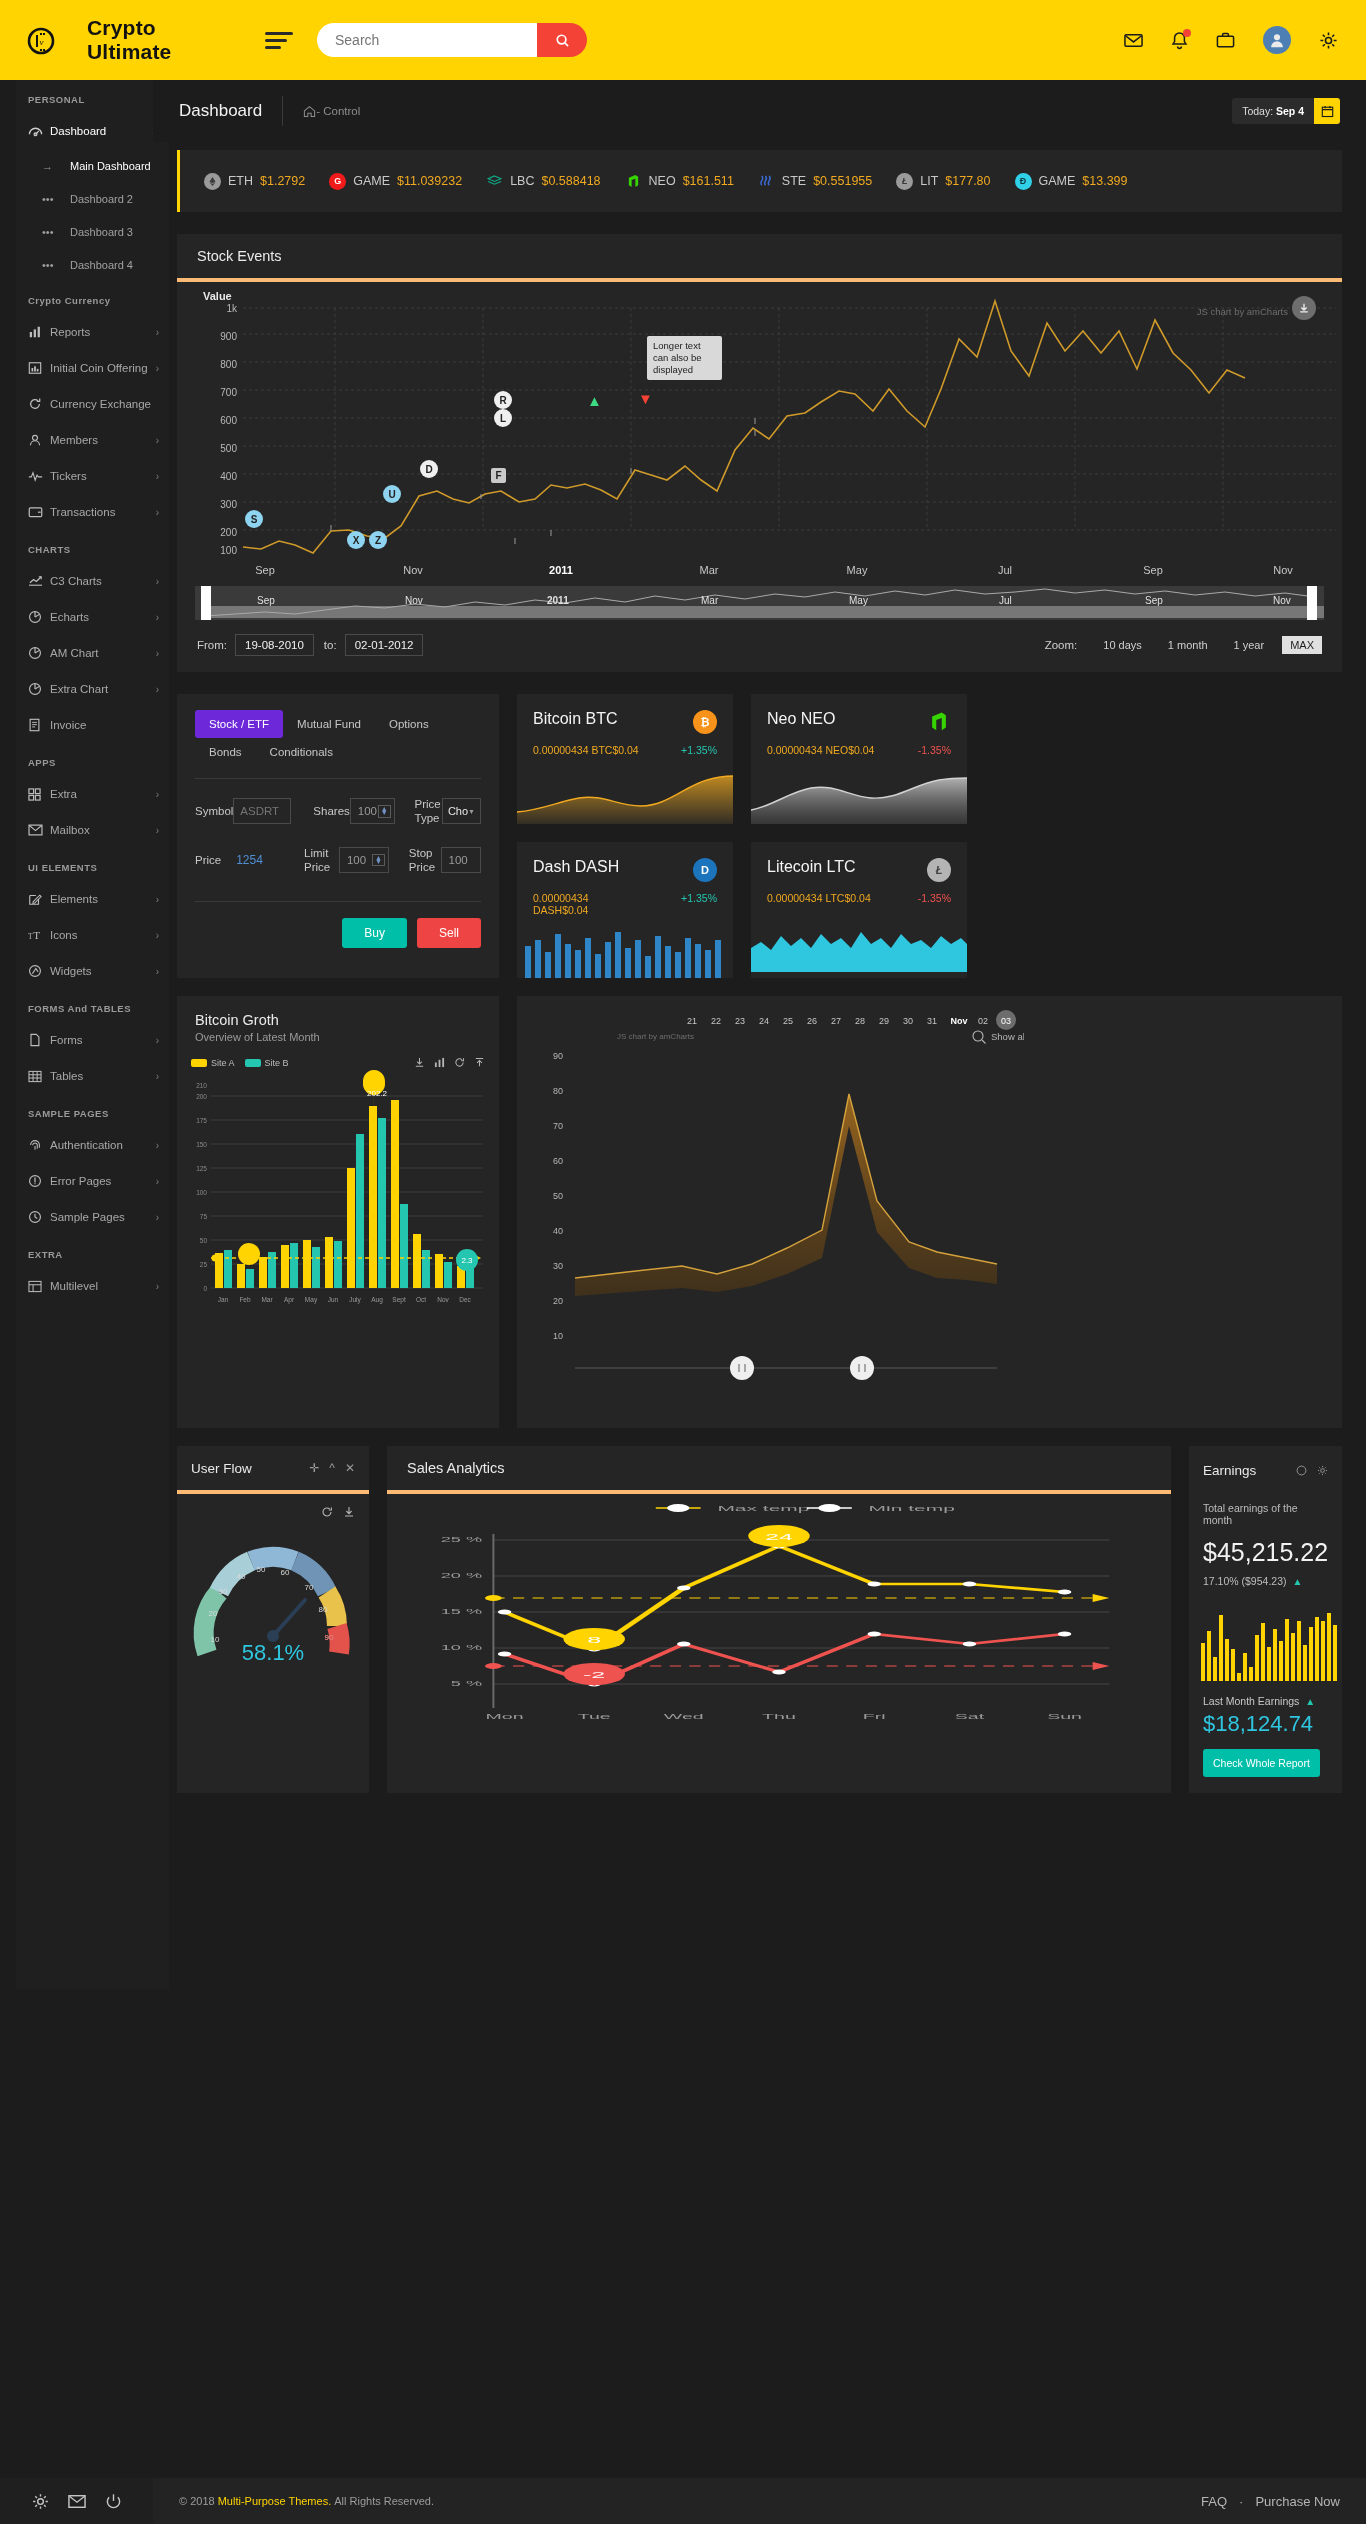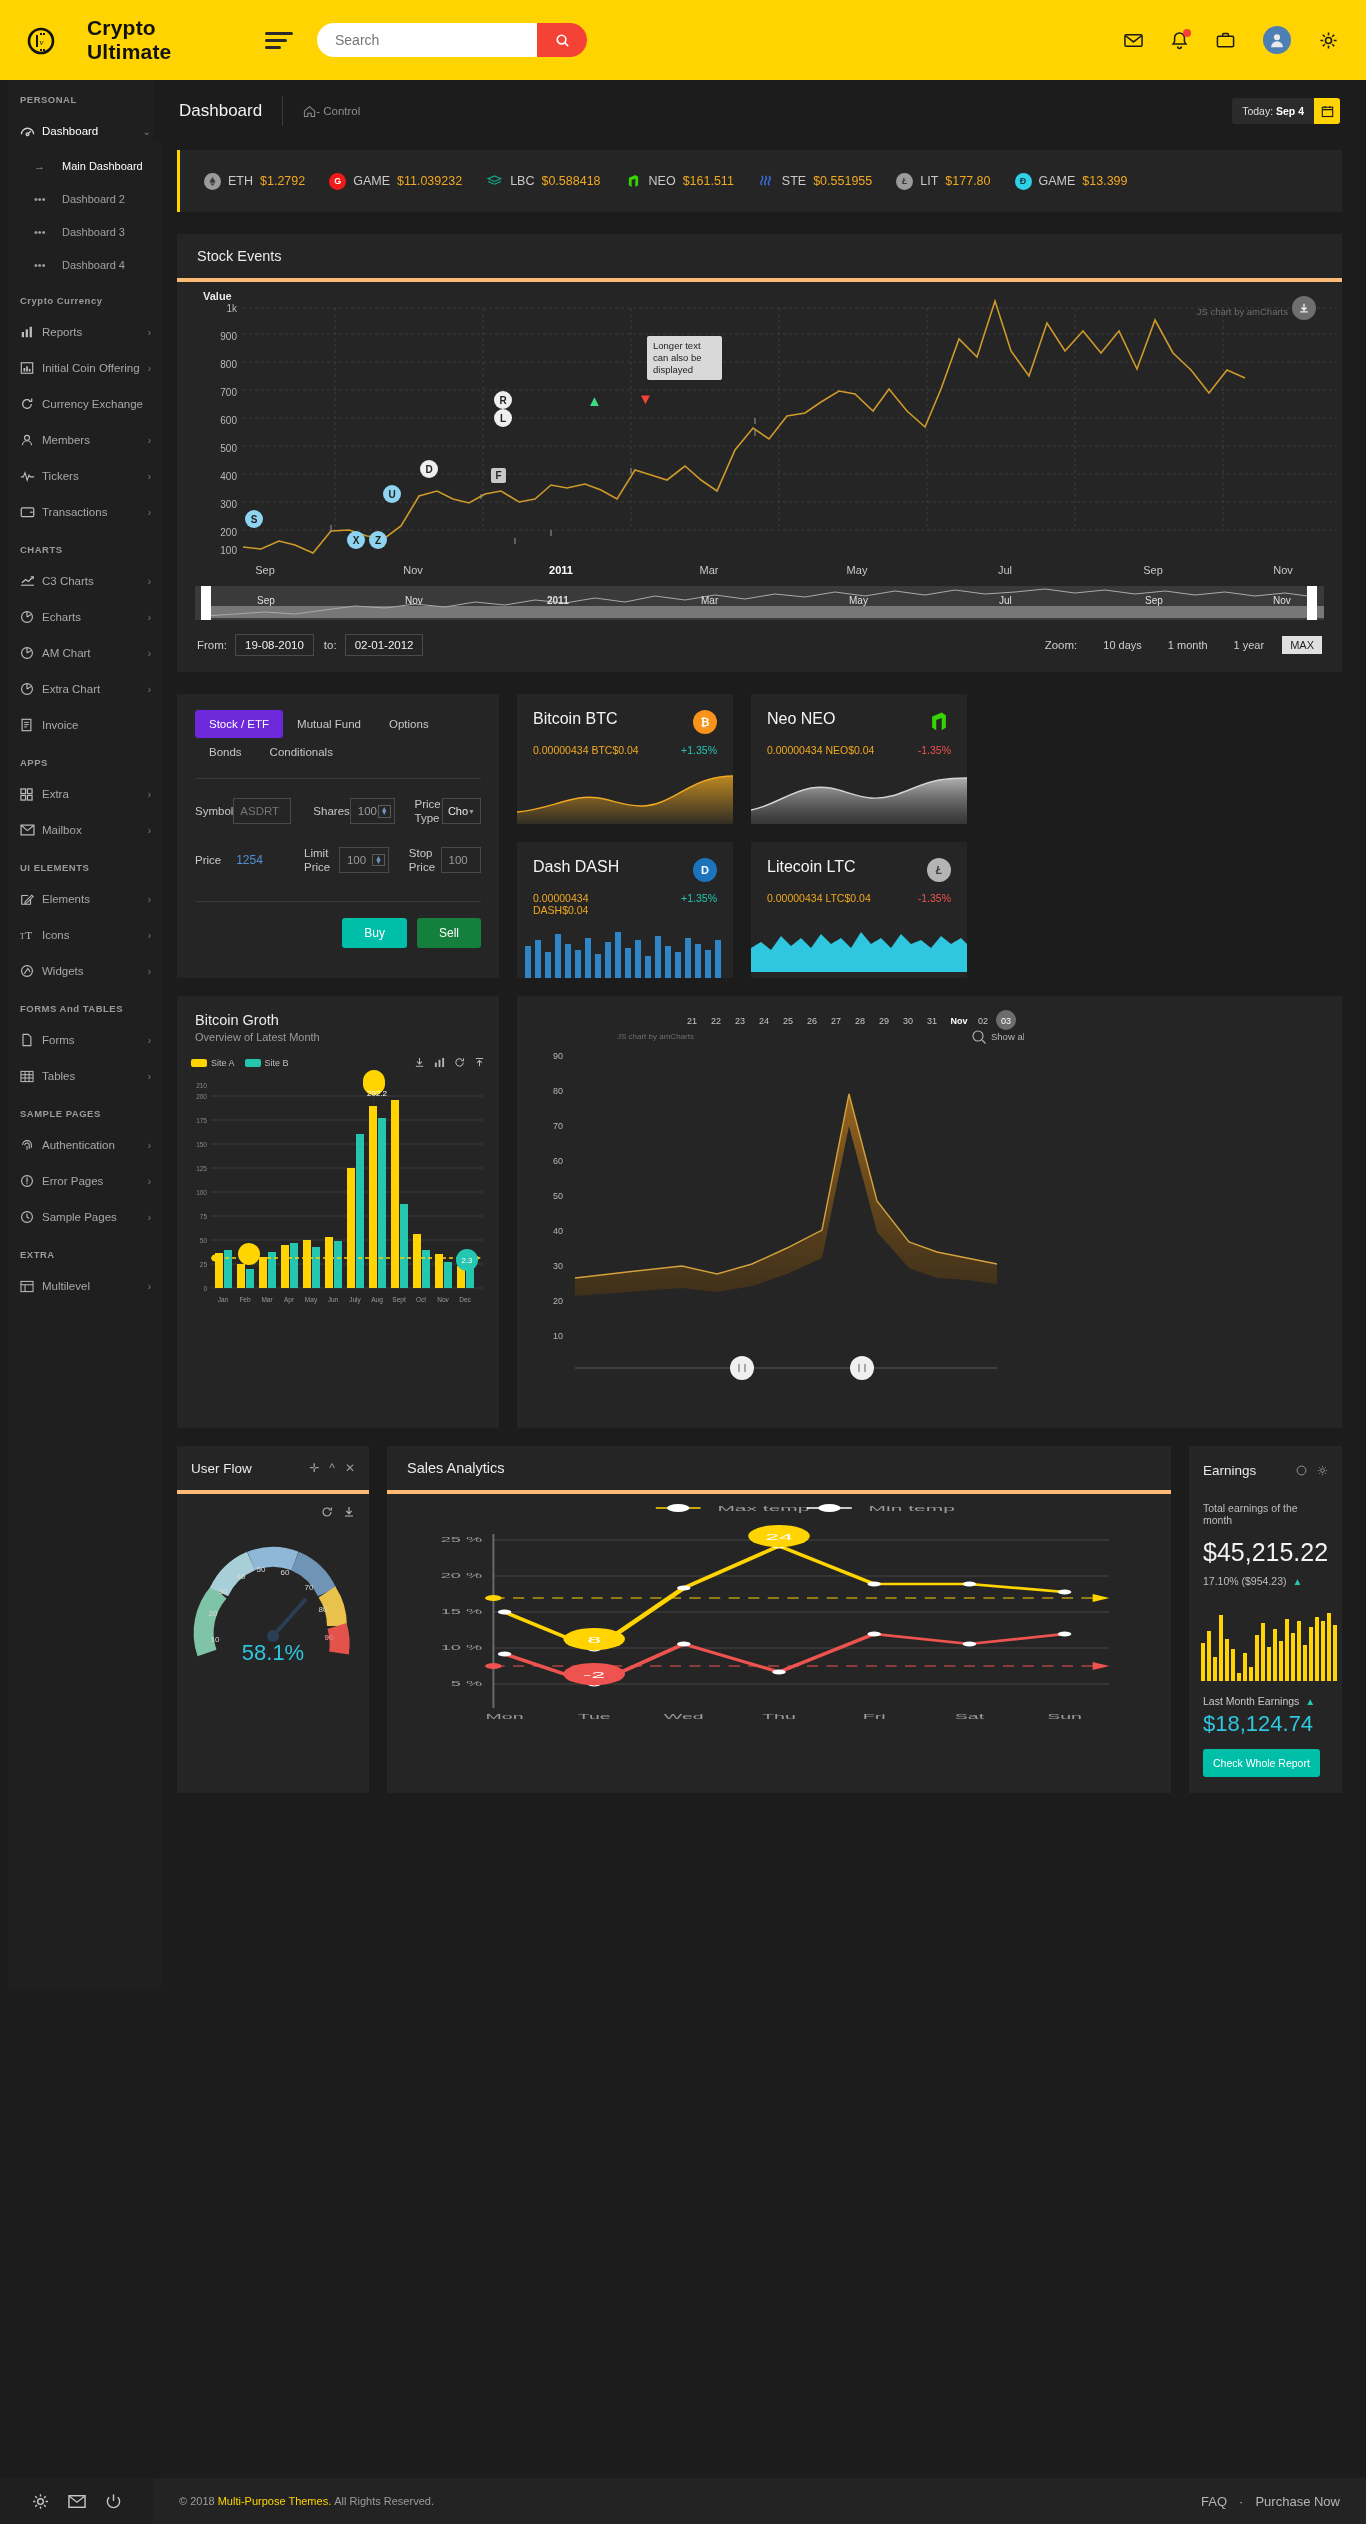--- a/index.html
+++ b/index.html
@@ -25,21 +25,21 @@
   .searchbox { flex:1; height:34px; background:#fff; border:none; border-radius:18px 0 0 18px;
     padding:0 18px; font-size:14px; color:#555; font-family:"Liberation Sans", sans-serif; outline:none; }
   .searchbtn { width:50px; height:34px; background:#f44336; border:none; border-radius:0 18px 18px 0;
     display:flex; align-items:center; justify-content:center; cursor:pointer; }
   .topicons { margin-left:auto; display:flex; align-items:center; gap:28px; }
   .ticon { position:relative; color:#1b1b1b; cursor:pointer; display:flex; align-items:center; }
   .dot { position:absolute; top:-2px; right:-3px; width:8px; height:8px; border-radius:50%; background:#f44336; }
   .avatar { width:28px; height:28px; border-radius:50%; background:#4d7fb5; display:flex; align-items:center; justify-content:center; }
 
   
-  .sidebar { position:absolute; left:8px; top:80px; width:153px; height:1909px; background:#1f1f1f; overflow:hidden; }
+  .sidebar { position:absolute; left:16px; top:80px; width:153px; height:1909px; background:#1f1f1f; overflow:hidden; }
   .sb-head { font-size:9.5px; color:#9a9a9a; letter-spacing:.5px; padding:14px 0 8px 12px; font-weight:bold; }
   .sb-item { display:flex; align-items:center; height:36px; padding:0 10px 0 12px; color:#a8a8a8; font-size:11.5px; cursor:pointer; }
   .sb-item .ic { width:22px; display:flex; align-items:center; color:#bdbdbd; }
   .sb-item .lbl { flex:1; }
   .sb-item .chev { color:#7c7c7c; font-size:10px; }
   .sb-item.active { color:#ffffff; }
   .sb-sub { display:flex; align-items:center; height:33px; padding-left:26px; color:#a0a0a0; font-size:11px; cursor:pointer; }
   .sb-sub .ic { width:28px; color:#9c9c9c; }
   .sb-sub.current { color:#ffffff; }
 
@@ -100,21 +100,21 @@
   .spin { width:60px; height:26px; border:1px solid #4a4a4a; display:flex; align-items:center;
     justify-content:space-between; padding:0 3px 0 7px; font-size:11.5px; color:#9b9b9b; }
   .spin .arrows { display:flex; flex-direction:column; border:1px solid #5a5a5a; line-height:.6; padding:1px 2px; }
   .spin .arrows span { font-size:7px; color:#6f8fbf; }
   .sel { width:48px; height:26px; border:1px solid #4a4a4a; display:flex; align-items:center;
     justify-content:space-between; padding:0 5px; font-size:11px; color:#e8e8e8; }
   .pricev { font-size:12px; color:#4f8fd4; }
   .btnrow { display:flex; justify-content:flex-end; gap:10px; margin-top:6px; }
   .btn { border:none; padding:8px 22px; font-size:12px; color:#fff; border-radius:3px; cursor:pointer;
     font-family:"Liberation Sans", sans-serif; }
-  .btn.buy { background:#00bfa8; } .btn.sell { background:#15803d; }
+  .btn.buy { background:#00bfa8; } .btn.sell { background:#ef4444; }
 
   
   .cryptogrid { display:flex; flex-wrap:wrap; gap:18px; width:auto; }
   .ccard { width:216px; background:#252525; position:relative; overflow:hidden; }
   .ccard .ch { padding:16px 16px 0 16px; display:flex; align-items:flex-start; }
   .ccard .cname { font-size:16px; color:#f4f4f4; }
   .ccard .badge { margin-left:auto; width:24px; height:24px; border-radius:50%;
     display:flex; align-items:center; justify-content:center; font-size:11px; color:#fff; font-weight:bold; }
   .ccard .vals { display:flex; align-items:center; padding:10px 16px 0 16px; font-size:10.5px; }
   .ccard .amt { color:#f0a920; max-width:120px; }

